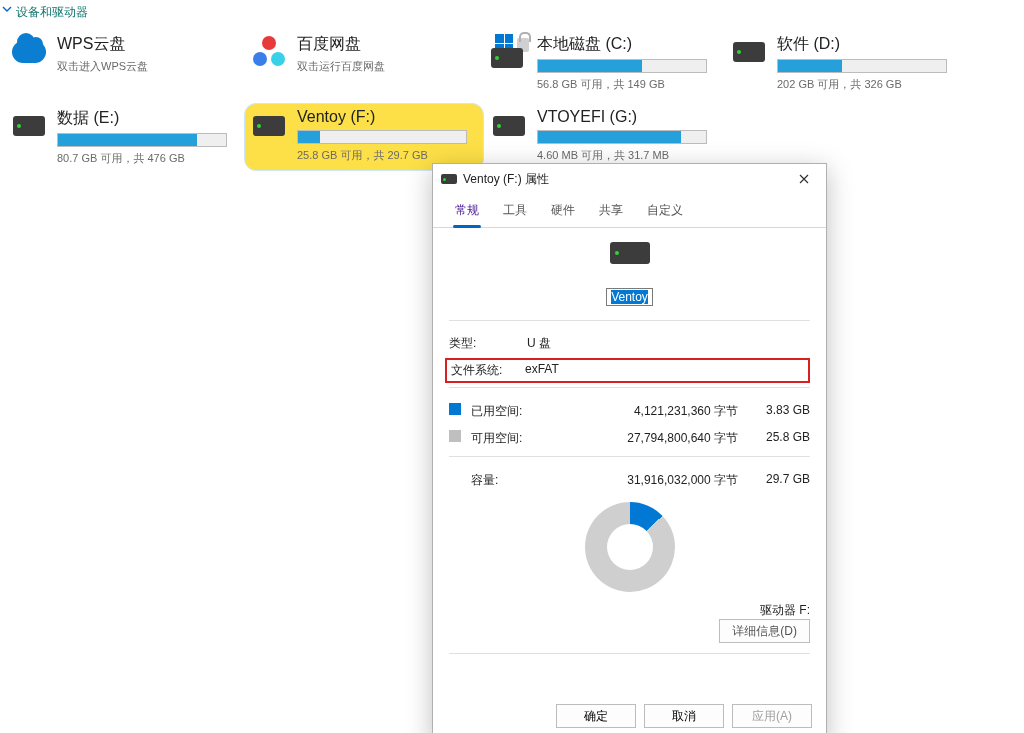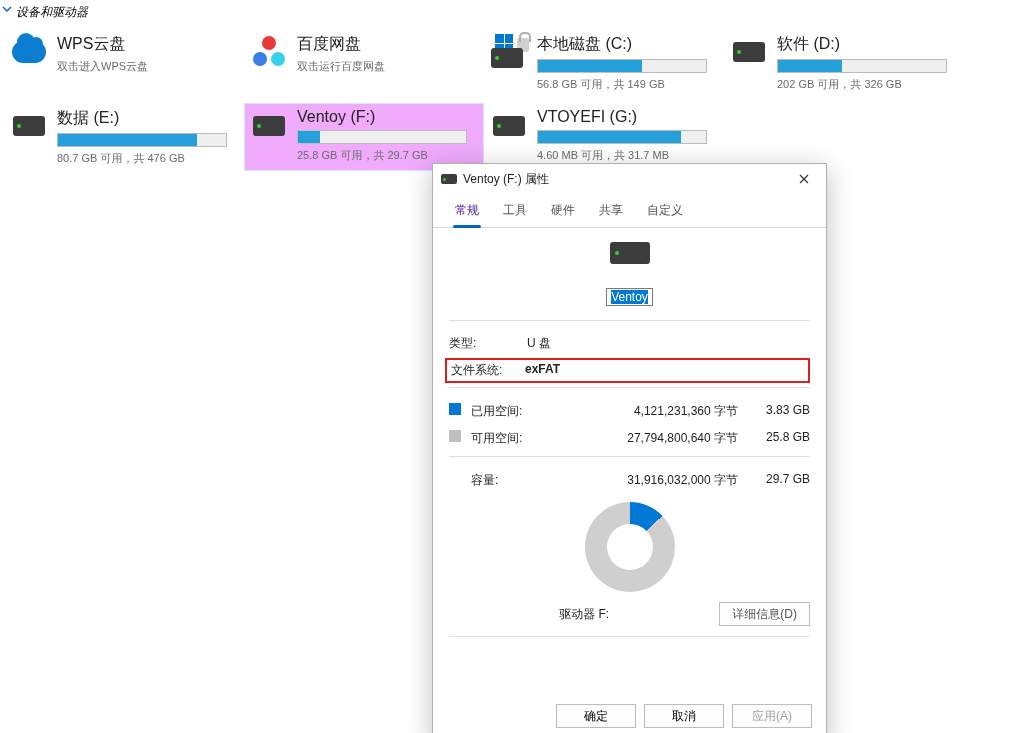--- a/index.html
+++ b/index.html
@@ -1,24 +1,24 @@
 <!DOCTYPE html>
 <html><head>
 <meta charset="utf-8">
 <style>
   * { box-sizing: border-box; }
   html, body { margin:0; padding:0; font-family: "Segoe UI","Microsoft YaHei",sans-serif; font-size:12px; color:#222; background:#fff; }
   .page { width:1024px; height:733px; position:relative; }
 
-  .section-header { display:flex; align-items:flex-start; gap:4px; padding:4px 2px 6px 2px; color:#000000; font-size:12px;font-style:italic; }
+  .section-header { display:flex; align-items:flex-start; gap:4px; padding:4px 2px 6px 2px; color:#0f766e; font-size:12px; }
   .section-header .chev { width:10px; height:10px; display:flex; align-items:center; justify-content:center; }
 
   .drives { display:flex; flex-wrap:wrap; padding:0 10px 0 4px; }
   .drive { width:240px; display:flex; gap:10px; padding:4px 6px; margin:2px 0 4px 0; border:1px solid transparent; }
-  .drive.selected { background:#f0abfc; border-color:#cce8ff; }
+  .drive.selected { background:#fde047; border-color:#cce8ff;border-radius:12px; }
   .drive .icon-box { width:36px; height:36px; display:flex; align-items:center; justify-content:center; flex-shrink:0; }
   .drive .info { flex:1; min-width:0; }
   .drive .title { font-size:16px; margin-bottom:4px; white-space:nowrap; overflow:hidden; text-overflow:ellipsis; }
   .drive .sub { font-size:11px; color:#6a6a6a; }
   .drive .bar { width:170px; height:14px; border:1px solid #bcbcbc; background:#efefef; position:relative; margin-bottom:4px; }
   .drive .bar .fill { position:absolute; top:0; left:0; bottom:0; background:#26a0da; }
 
   
   .hdd-icon { width:32px; height:20px; background:#3c3c3c; border-radius:3px; position:relative; }
   .hdd-icon::after { content:""; position:absolute; left:4px; top:8px; width:4px; height:4px; border-radius:50%; background:#35d035; }
@@ -59,36 +59,36 @@
   .name-row .big-hdd::after { content:""; position:absolute; left:5px; top:9px; width:4px; height:4px; background:#35d035; border-radius:50%; }
   .name-input { flex:1; height:22px; border:1px solid #7a7a7a; padding:1px 4px; font-size:12px; font-family:inherit; }
   .name-input .sel { background:#0078d4; color:#fff; }
   .divider { height:1px; background:#e0e0e0; margin:4px 0 10px 0; }
 
   .prop-row { display:flex; padding:4px 0; font-size:12px;margin-top:10px; }
   .prop-row .label { width:78px; }
   .prop-row .value { flex:1; }
   .redbox { border:2px solid #d82020; padding:2px 2px; margin:2px 0 4px -4px; display:flex; }
   .redbox .label { width:76px; padding-left:2px; }
-  .redbox .value { flex:1;font-weight:bold; }
+  .redbox .value { flex:1; }
 
   .space-row { display:flex; align-items:flex-start; padding:5px 0; font-size:12px; }
   .space-row .sq { width:12px; height:12px; margin-right:10px; }
   .sq.blue { background:#0078d4; }
   .sq.gray { background:#bfbfbf; }
   .space-row .slabel { width:70px; }
   .space-row .bytes { flex:1; text-align:right; padding-right:12px; }
   .space-row .gb { width:60px; text-align:right; }
   .space-row.cap .slabel { margin-left:22px; }
 
   .donut-wrap { display:flex; justify-content:center; padding:8px 0 4px 0; }
   .donut { width:90px; height:90px; border-radius:50%; background: conic-gradient(#0078d4 0deg 46deg, #cfcfcf 46deg 360deg); position:relative; }
   .donut::after { content:""; position:absolute; inset:22px; background:#fff; border-radius:50%; }
 
-  .drive-letter-row { display:flex; align-items:center; padding:6px 0 0 0; }
+  .drive-letter-row { display:flex; align-items:flex-end; padding:6px 0 0 0;flex-direction:column; }
   .drive-letter-row .txt { flex:1; text-align:center; font-size:12px; }
   .drive-letter-row .detail-btn { height:24px; padding:0 12px; border:1px solid #bdbdbd; background:#fdfdfd; font-size:12px; color:#555; }
 
   .footer { padding:12px 14px 14px 14px; display:flex; justify-content:flex-end; gap:8px; border-top:1px solid #eee0; }
   .footer button { width:80px; height:24px; border:1px solid #bcbcbc; background:#fdfdfd; font-size:12px; }
   .footer button.disabled { color:#a0a0a0; }
 </style>
 </head>
 <body>
 <div class="page">

